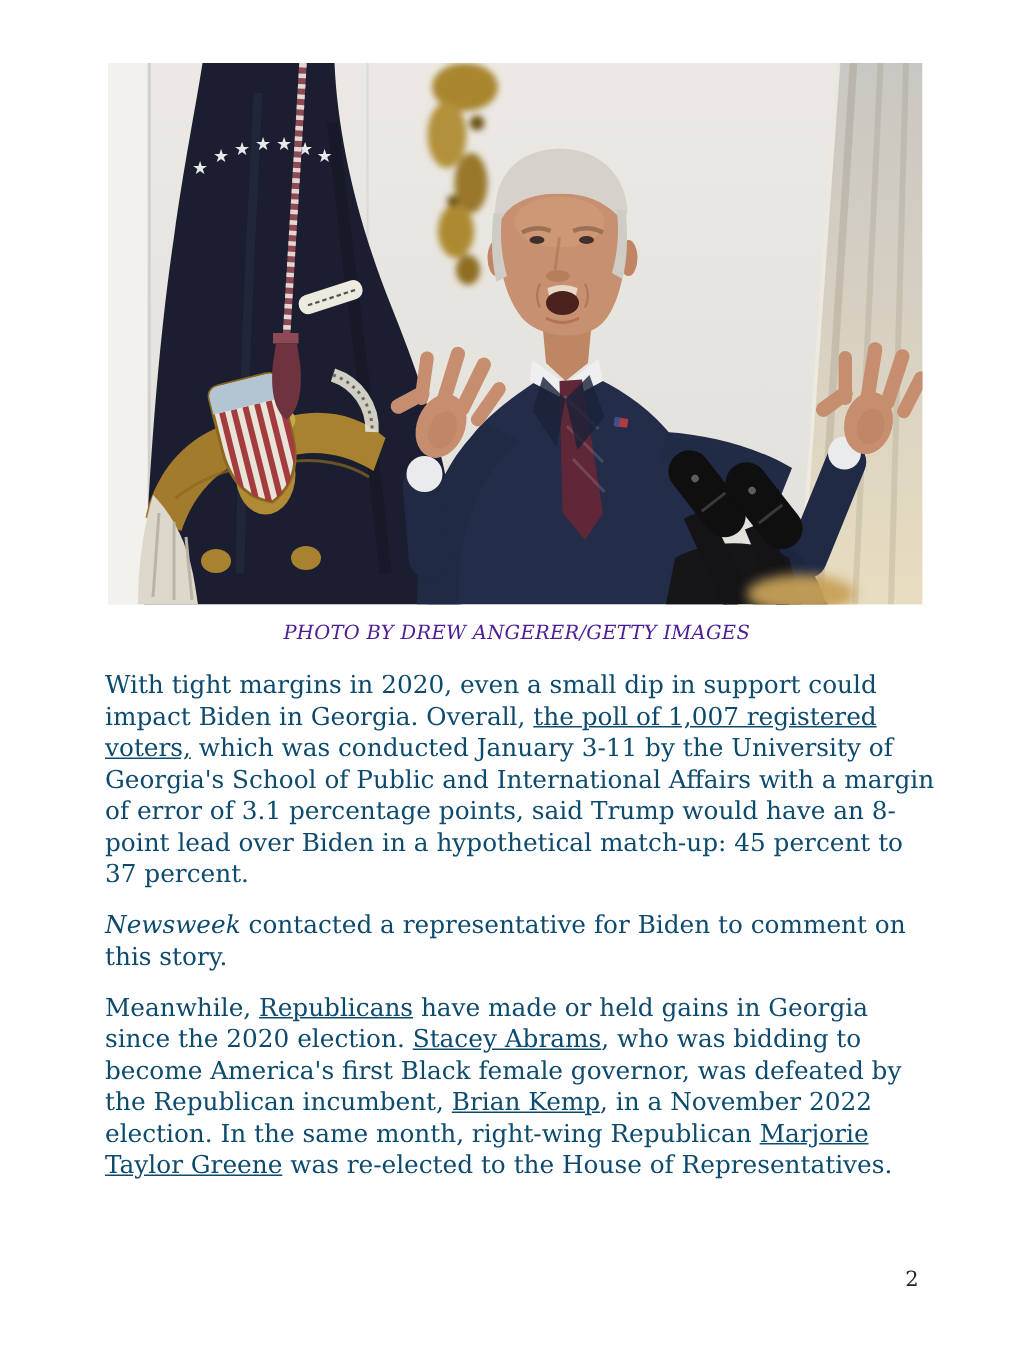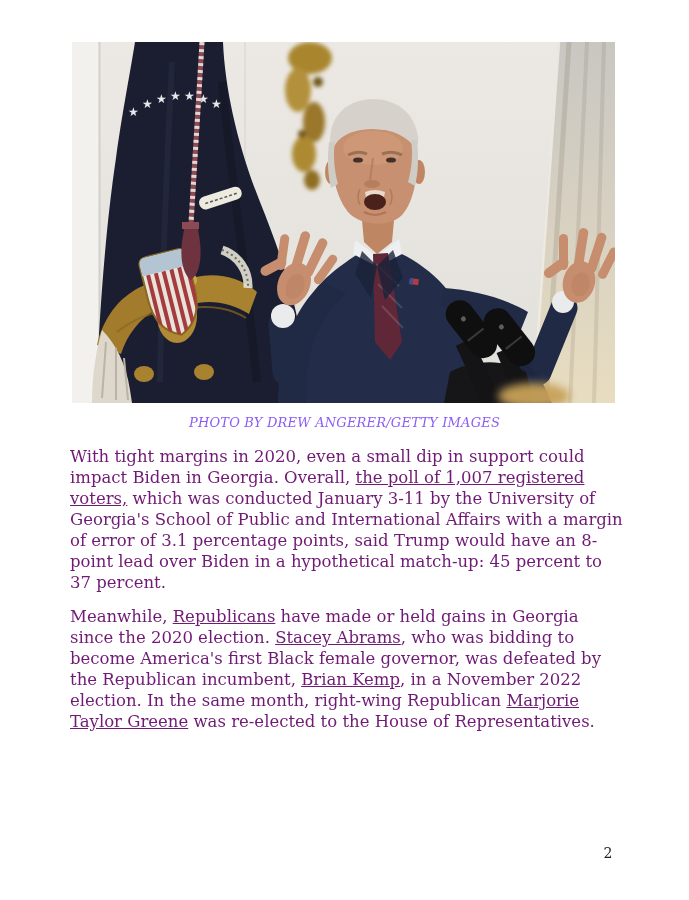--- a/index.html
+++ b/index.html
@@ -1,20 +1,20 @@
 <!DOCTYPE html>
 <html><head>
 <meta charset="utf-8">
 <style>
   html,body{margin:0;padding:0;background:#ffffff;}
   body{width:689px;height:900px;position:relative;font-family:"DejaVu Serif","Liberation Serif",serif;overflow:hidden;}
   .photo-frame{position:absolute;left:72px;top:42px;width:543px;height:361px;margin:0;}
   .photo-frame svg{display:block;width:100%;height:100%;}
-  .caption{position:absolute;left:0;top:415px;width:689px;text-align:center;font-style:italic;font-size:13px;color:#8b5cf6;letter-spacing:.2px;}
-  .article{position:absolute;left:70px;top:446px;width:557px;font-size:16.5px;line-height:21px;color:#701a75;}
+  .caption{position:absolute;left:0;top:415px;width:689px;text-align:center;font-style:italic;font-size:13px;color:#4c1d95;letter-spacing:.2px;}
+  .article{position:absolute;left:70px;top:446px;width:557px;font-size:16.5px;line-height:21px;color:#0c4a6e;}
   .article p{margin:0 0 13px 0;}
   .article .link{color:inherit;text-decoration:underline;cursor:pointer;}
   .article .italic{font-style:italic;}
   .page-number{position:absolute;left:596px;top:845px;width:24px;text-align:center;font-size:14px;color:#222222;}
 </style>
 </head>
 <body>
 
 <figure class="photo-frame">
   <svg viewBox="0 0 543 361" preserveAspectRatio="none" role="img">
@@ -196,16 +196,17 @@
     </g>
 
     <ellipse cx="462" cy="354" rx="36" ry="13" fill="#c7a159" filter="url(#blur4)" opacity="0.95"></ellipse>
   </svg>
 </figure>
 
 <div class="caption">PHOTO BY DREW ANGERER/GETTY IMAGES</div>
 
 <div class="article">
     <p><span class="">With tight margins in 2020, even a small dip in support could impact Biden in Georgia. Overall, </span><a href="#" class="link">the poll of 1,007 registered voters,</a><span class=""> which was conducted January 3-11 by the University of Georgia's School of Public and International Affairs with a margin of error of 3.1 percentage points, said Trump would have an 8-point lead over Biden in a hypothetical match-up: 45 percent to 37 percent.</span></p>
+    <p><span class="italic">Newsweek</span><span class=""> contacted a representative for Biden to comment on this story.</span></p>
     <p><span class="">Meanwhile, </span><a href="#" class="link">Republicans</a><span class=""> have made or held gains in Georgia since the 2020 election. </span><a href="#" class="link">Stacey Abrams</a><span class="">, who was bidding to become America's first Black female governor, was defeated by the Republican incumbent, </span><a href="#" class="link">Brian Kemp</a><span class="">, in a November 2022 election. In the same month, right-wing Republican </span><a href="#" class="link">Marjorie Taylor Greene</a><span class=""> was re-elected to the House of Representatives.</span></p>
   </div>
 
 <div class="page-number">2</div>
 
 </body></html>

